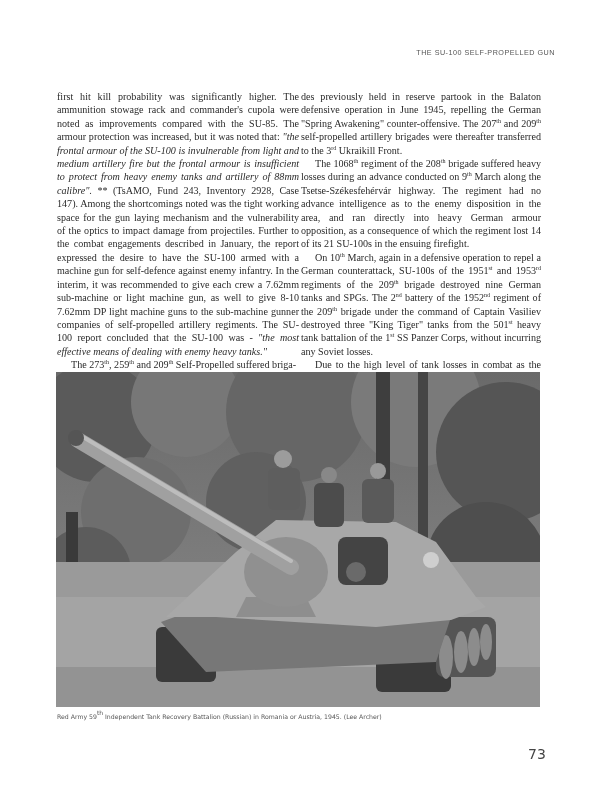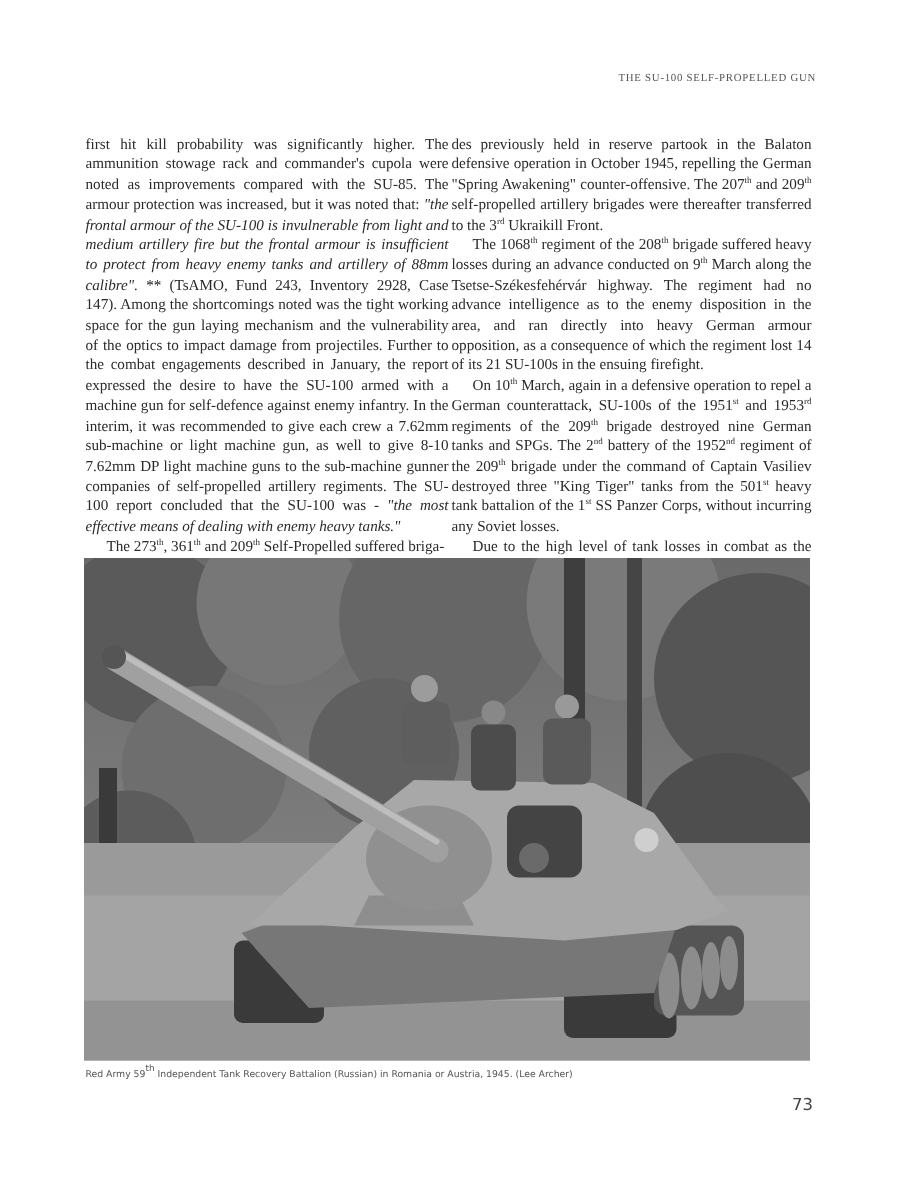--- a/index.html
+++ b/index.html
@@ -1,19 +1,19 @@
 <!DOCTYPE html>
 <html><head>
 <meta charset="utf-8">
 <style>
   html, body { margin:0; padding:0; }
   body { width:600px; height:800px; background:#ffffff; position:relative; overflow:hidden; }
   .running-head {
-    position:absolute; top:48px; right:56px;
-    font-family:Liberation Serif, serif; font-size:7.2px; letter-spacing:0.5px;
+    position:absolute; top:48px; right:45px;
+    font-family:Liberation Sans, sans-serif; font-size:7.2px; letter-spacing:0.5px;
     color:#555; text-transform:uppercase;
   }
   .col {
     position:absolute; top:90px; width:242px;
     font-family:Liberation Serif, serif; font-size:10.1px; line-height:13.4px;
     color:#2a2a2a; text-align:justify; hyphens:manual;
   }
   .col.left { left:57px; }
   .col.right { left:301px; width:240px; }
   .col p { margin:0; }
@@ -23,36 +23,36 @@
   .photo {
     position:absolute; left:56px; top:372px; width:484px; height:335px;
     background:#888; overflow:hidden;
   }
   .photo svg { display:block; }
   .caption {
     position:absolute; left:57px; top:713px; width:490px;
     font-family:"DejaVu Sans", sans-serif; font-size:6.2px; color:#555;
   }
   .page-number {
-    position:absolute; left:528px; top:730px;
-    font-family:"DejaVu Sans", sans-serif; font-size:11px; color:#444;
+    position:absolute; left:528px; top:746px;
+    font-family:"DejaVu Sans", sans-serif; font-size:14px; color:#444;
   }
 </style>
 </head>
 <body>
 
 <div class="running-head">THE SU-100 SELF-PROPELLED GUN</div>
 
 <div class="col left">
   <p><span>first hit kill probability was significantly higher. The ammu­nition stowage rack and commander's cupola were noted as improvements compared with the SU-85. The armour protec­tion was increased, but it was noted that: </span><em>"the frontal armour of the SU-100 is invulnerable from light and medium artillery fire but the frontal armour is insufficient to protect from heavy enemy tanks and artillery of 88mm calibre".</em><span> ** (TsAMO, Fund 243, Inventory 2928, Case 147). Among the shortcomings noted was the tight working space for the gun laying mechanism and the vulnerability of the optics to impact damage from projectiles. Further to the combat engagements described in January, the report expressed the desire to have the SU-100 armed with a machine gun for self-defence against enemy infantry. In the interim, it was recommended to give each crew a 7.62mm sub-machine or light machine gun, as well to give 8-10 7.62mm DP light machine guns to the sub-machine gunner companies of self-propelled artillery regiments. The SU-100 report con­cluded that the SU-100 was - </span><em>"the most effective means of dealing with enemy heavy tanks."</em></p>
-  <p class="indent"><span>The 273</span><sup>th</sup><span>, 361</span><sup>th</sup><span> and 209</span><sup>th</sup><span> Self-Propelled suffered briga-</span></p>
+  <p class="indent"><span>The 273</span><sup>th</sup><span>, 259</span><sup>th</sup><span> and 209</span><sup>th</sup><span> Self-Propelled suffered briga-</span></p>
 </div>
 
 <div class="col right">
-  <p><span>des previously held in reserve partook in the Balaton defensive operation in October 1945, repelling the German "Spring Awa­kening" counter-offensive. The 207</span><sup>th</sup><span> and 209</span><sup>th</sup><span> self-propelled artillery brigades were thereafter transferred to the 3</span><sup>rd</sup><span> Ukrai­kill Front.</span></p>
+  <p><span>des previously held in reserve partook in the Balaton defensive operation in June 1945, repelling the German "Spring Awa­kening" counter-offensive. The 207</span><sup>th</sup><span> and 209</span><sup>th</sup><span> self-propelled artillery brigades were thereafter transferred to the 3</span><sup>rd</sup><span> Ukrai­kill Front.</span></p>
   <p class="indent"><span>The 1068</span><sup>th</sup><span> regiment of the 208</span><sup>th</sup><span> brigade suffered heavy losses during an advance conducted on 9</span><sup>th</sup><span> March along the Tsetse-Székesfehérvár highway. The regiment had no advance intelligence as to the enemy disposition in the area, and ran directly into heavy German armour opposition, as a conseq­uence of which the regiment lost 14 of its 21 SU-100s in the ensuing firefight.</span></p>
   <p class="indent"><span>On 10</span><sup>th</sup><span> March, again in a defensive operation to repel a German counterattack, SU-100s of the 1951</span><sup>st</sup><span> and 1953</span><sup>rd</sup><span> regi­ments of the 209</span><sup>th</sup><span> brigade destroyed nine German tanks and SPGs. The 2</span><sup>nd</sup><span> battery of the 1952</span><sup>nd</sup><span> regiment of the 209</span><sup>th</sup><span> bri­gade under the command of Captain Vasiliev destroyed three "King Tiger" tanks from the 501</span><sup>st</sup><span> heavy tank battalion of the 1</span><sup>st</sup><span> SS Panzer Corps, without incurring any Soviet losses.</span></p>
   <p class="indent">Due to the high level of tank losses in combat as the Red</p>
 </div>
 
 <div class="photo">
   <svg width="484" height="335" viewBox="0 0 484 335" xmlns="http://www.w3.org/2000/svg">
     <defs>
       <linearGradient id="sky" x1="0" y1="0" x2="0" y2="1">
         <stop offset="0" stop-color="#6a6a6a"></stop>

